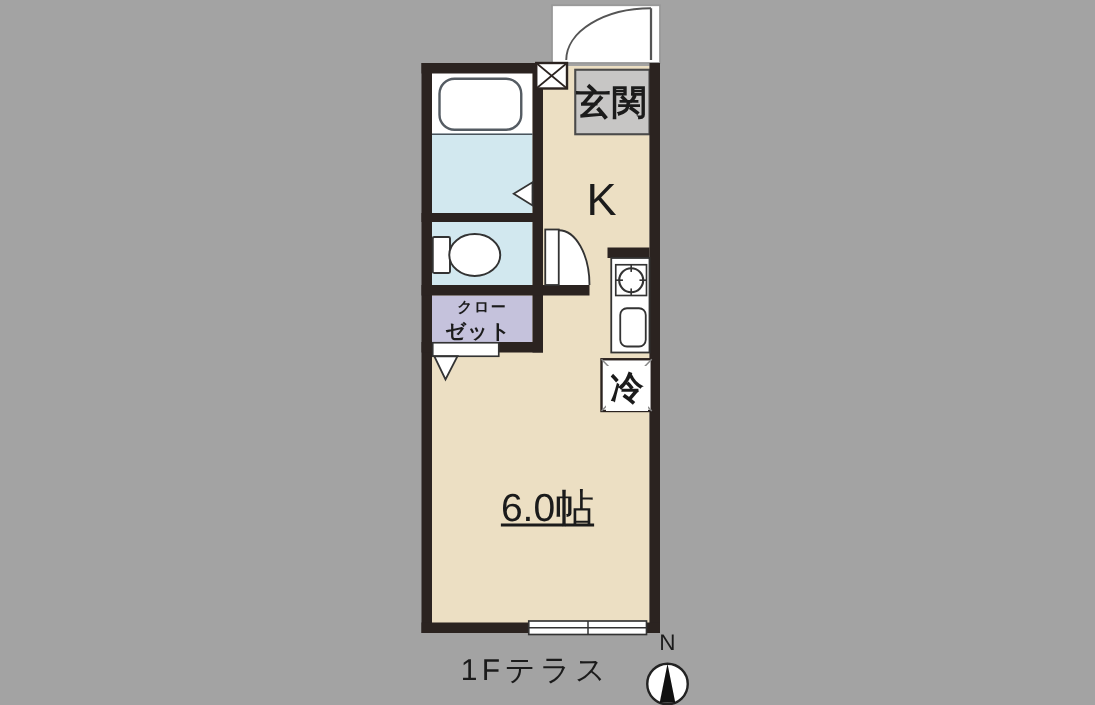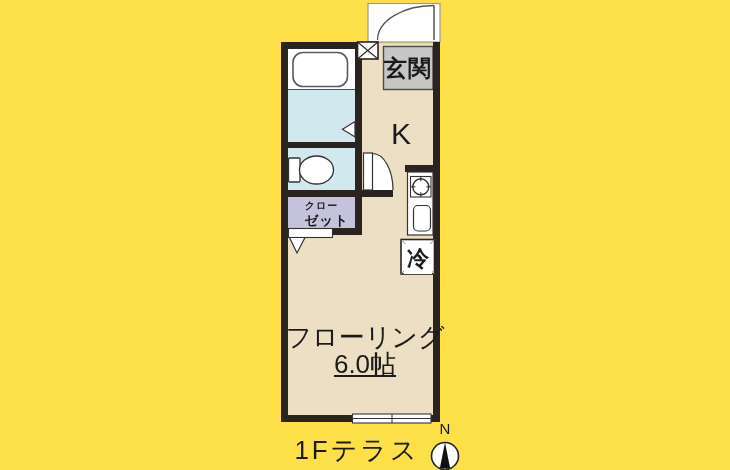--- a/index.html
+++ b/index.html
@@ -1,33 +1,33 @@
 <!DOCTYPE html>
 <html><head>
 <meta charset="utf-8">
 <style>
   html,body { margin:0; padding:0; background:#ffffff; }
   .stage {
-    position:relative; width:730px; height:470px; background:#fde047;
+    position:relative; width:730px; height:470px; background:#a3a3a3;
     font-family:"Liberation Sans", sans-serif; overflow:hidden;
   }
   .stage svg { position:absolute; left:0; top:0; }
   .lbl {
     position:absolute; color:#1b1b1b; text-align:center; white-space:nowrap;
     font-family:"Liberation Sans", sans-serif;
   }
   .lbl-entrance   { left:381px; top:53px;  width:54px;  font-size:23px; font-weight:600; letter-spacing:1px; }
   .lbl-kitchen    { left:383px; top:117px; width:36px;  font-size:30px; font-weight:500; }
   .lbl-closet-1   { left:289px; top:199px; width:65px;  font-size:10px; line-height:14.5px; font-weight:600; letter-spacing:1px; }
-  .lbl-closet-2   { left:289px; top:213.5px; width:60px; font-size:13.5px; line-height:14.5px; font-weight:600; letter-spacing:1px;text-align:right; }
+  .lbl-closet-2   { left:289px; top:213.5px; width:60px; font-size:13.5px; line-height:14.5px; font-weight:600; letter-spacing:1px; }
   .lbl-fridge     { left:404px; top:244px; width:28px;  font-size:22px; font-weight:600; background:#ffffff; }
   .room-label     { position:absolute; left:285px; top:324px; width:160px; text-align:center;
                     color:#1b1b1b; font-size:26px; line-height:26px; font-weight:500; }
   .room-label .line2 { margin-top:1px;text-decoration:underline; }
-  .lbl-terrace    { left:286px; top:433px; width:142px; font-size:26px; font-weight:500; letter-spacing:3px; }
+  .lbl-terrace    { left:286px; top:433px; width:142px; font-size:20px; font-weight:500; letter-spacing:3px; }
   .lbl-north      { left:432px; top:420px; width:26px;  font-size:15px; font-weight:500; }
 </style>
 </head>
 <body>
 
 <div class="stage">
 
   <svg width="730" height="470" viewBox="0 0 730 470">
 
     <rect x="288" y="44" width="145" height="373" fill="#ecdfc3"></rect>
@@ -111,19 +111,18 @@
       <path d="M 445 442.5 L 439.8 468.5 L 450.2 468.5 Z" fill="#111111"></path>
     </g>
   </svg>
 
   <div class="lbl lbl-entrance">玄関</div>
   <div class="lbl lbl-kitchen">K</div>
   <div class="lbl lbl-closet-1">クロー</div>
   <div class="lbl lbl-closet-2">ゼット</div>
   <div class="lbl lbl-fridge">冷</div>
   <div class="room-label">
-    <div class="line1">フローリング</div>
     <div class="line2">6.0帖</div>
   </div>
   <div class="lbl lbl-terrace">1Fテラス</div>
   <div class="lbl lbl-north">N</div>
 
 </div>
 
 </body></html>

